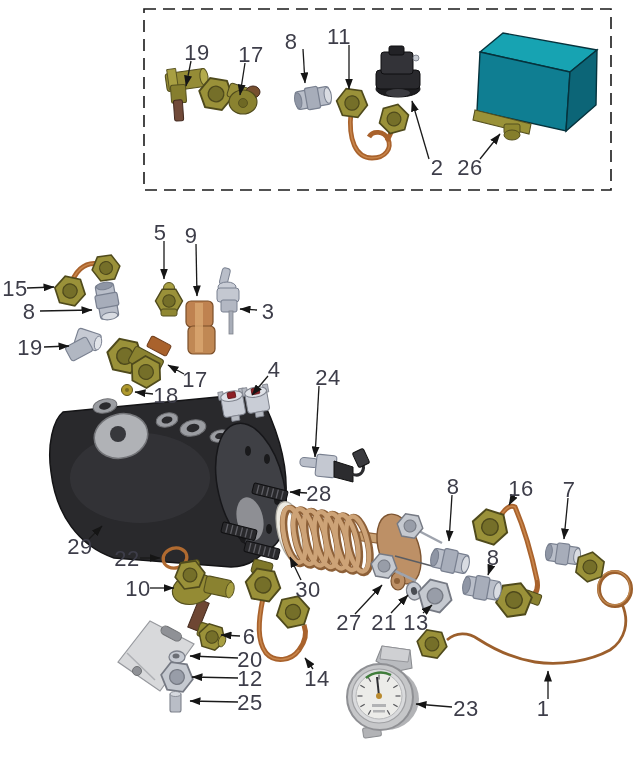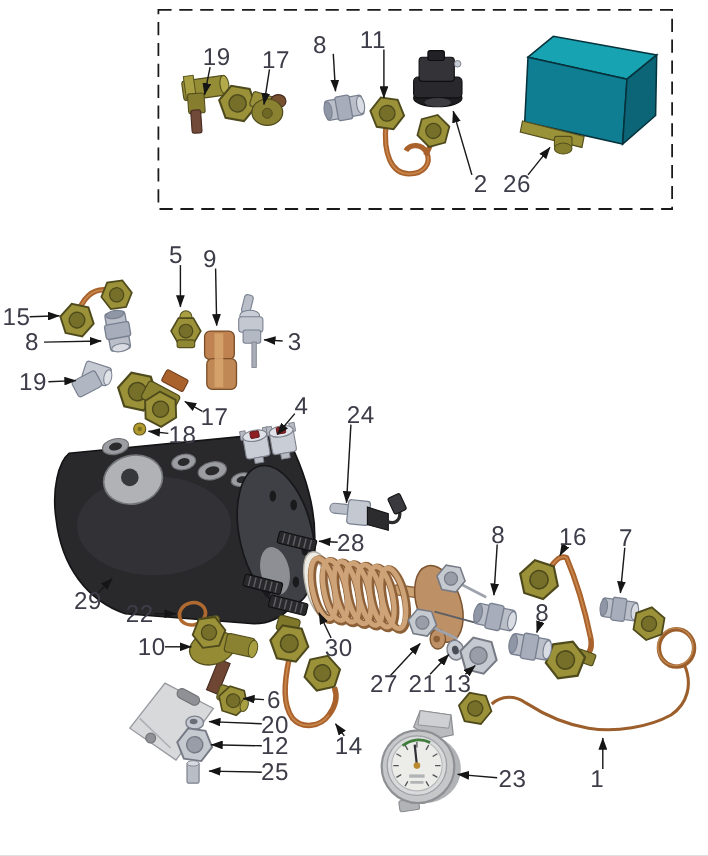--- a/index.html
+++ b/index.html
@@ -1,16 +1,16 @@
 <!DOCTYPE html>
 <html><head>
 <meta charset="utf-8">
 <style>
   html,body{margin:0;padding:0;background:#ffffff;}
-  .stage{position:relative;width:644px;height:778px;background:#a3a3a3;overflow:hidden;
+  .stage{position:relative;width:644px;height:778px;background:#8b5cf6;overflow:hidden;
          font-family:"Liberation Sans", sans-serif;}
   svg{display:block;}
   .callout{font-family:"Liberation Sans", sans-serif;font-size:22px;fill:#3d3d49;
            letter-spacing:0.5px;}
   .leader{stroke:#1a1a1a;stroke-width:1.3;fill:none;}
 </style>
 </head>
 <body>
 
 <div class="stage">

